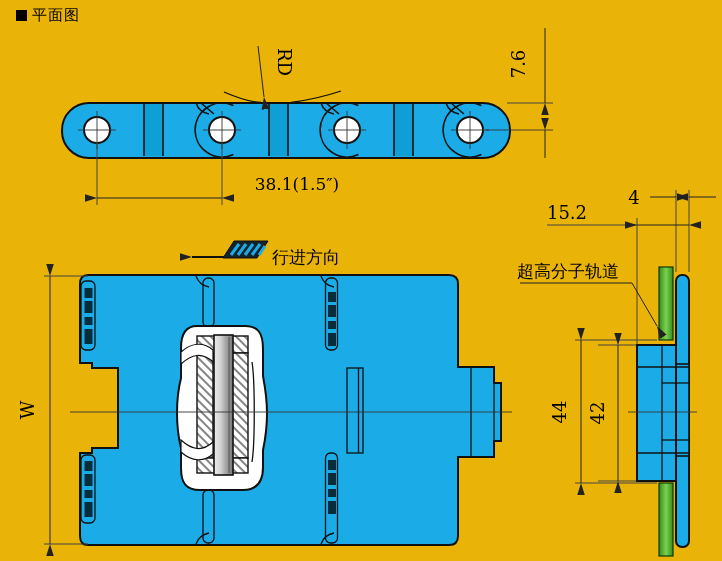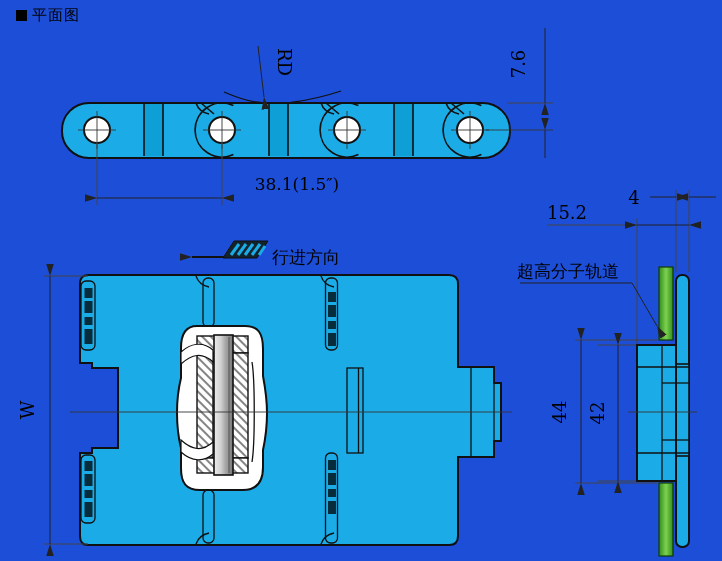--- a/index.html
+++ b/index.html
@@ -1,16 +1,16 @@
 <!DOCTYPE html>
 <html><head>
 <meta charset="utf-8">
 <style>
   html,body{margin:0;padding:0;background:#fff;}
-  .stage{position:relative;width:722px;height:561px;background:#1d4ed8;overflow:hidden;
+  .stage{position:relative;width:722px;height:561px;background:#eab308;overflow:hidden;
          font-family:"Liberation Sans",sans-serif;}
   .title{position:absolute;left:16px;top:6px;display:flex;align-items:center;
          font-size:15px;color:#000;letter-spacing:1px;}
   .title .sq{width:11px;height:11px;background:#000;display:inline-block;margin-right:5px;}
   svg text.dim{font-family:"DejaVu Serif","Liberation Serif",serif;fill:#000;font-size:18px;}
   svg text.dim-s{font-family:"DejaVu Serif","Liberation Serif",serif;fill:#000;font-size:17px;}
   svg text.cjk{font-family:"Liberation Sans",sans-serif;fill:#000;font-size:17px;}
   .thin{stroke:#444;stroke-width:1;fill:none;}
   .cline{stroke:#333;stroke-width:0.9;fill:none;}
   .part{fill:#1bace8;stroke:#111;stroke-width:2;}

